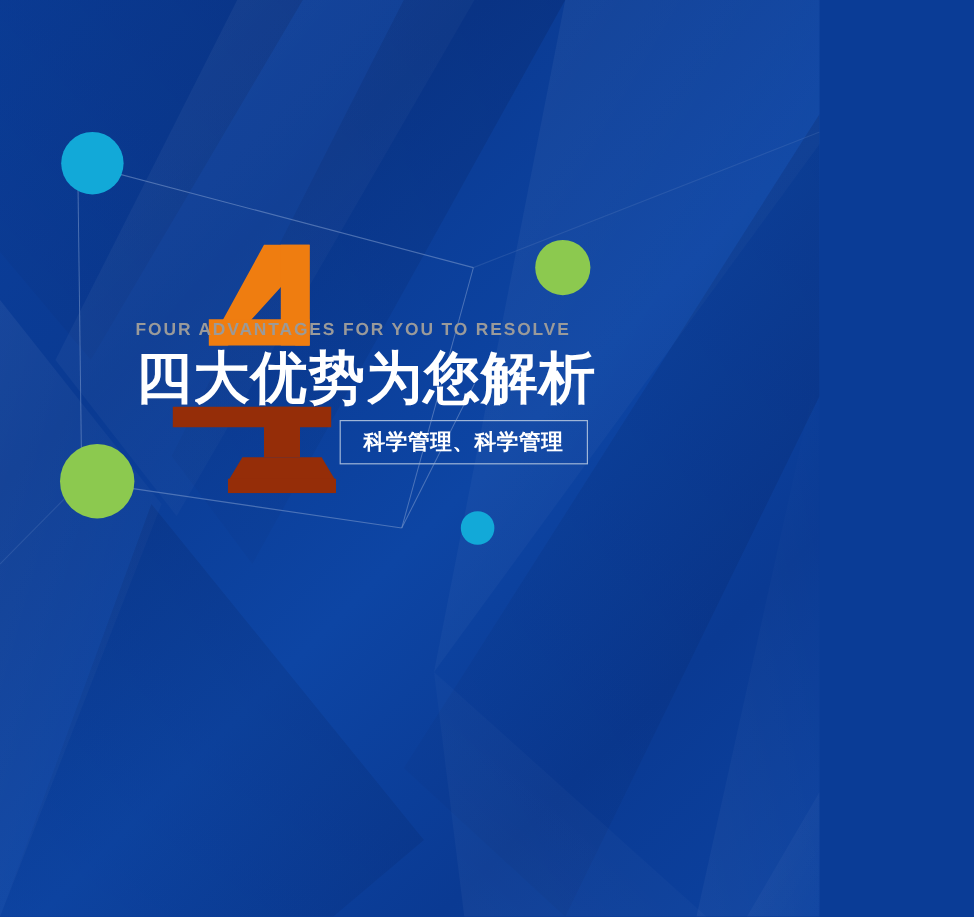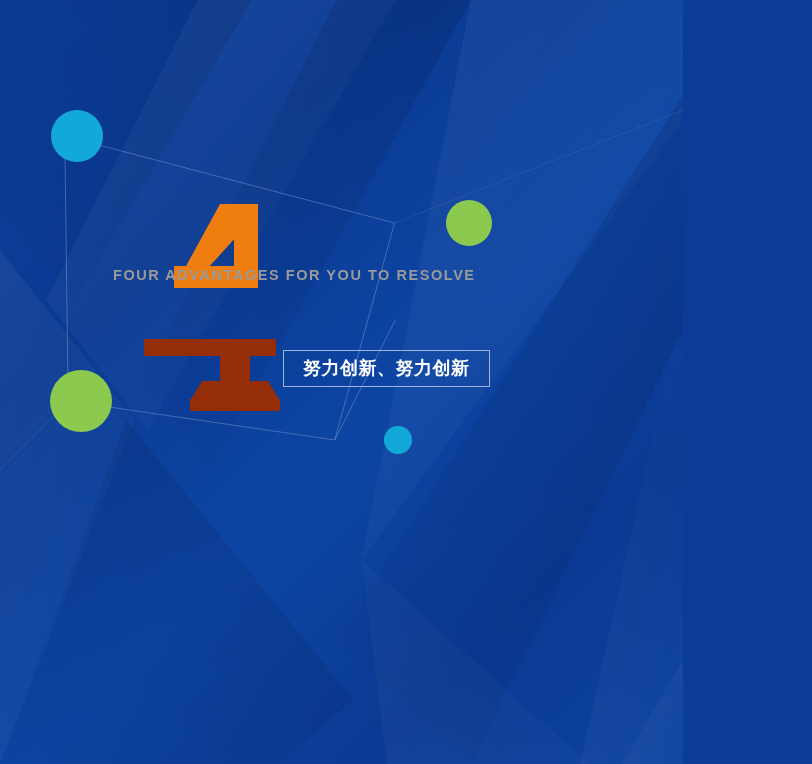--- a/index.html
+++ b/index.html
@@ -132,19 +132,20 @@
     <polygon points="106,8 130,8 130,92 106,92" fill="#ef7d10"></polygon>
 
     <polygon points="16,143 148,143 148,160 16,160" fill="#952d08"></polygon>
     <polygon points="92,143 122,143 122,185 92,185" fill="#952d08"></polygon>
     <polygon points="74,185 140,185 152,205 62,205" fill="#952d08"></polygon>
     <polygon points="62,203 152,203 152,215 62,215" fill="#952d08"></polygon>
   </svg>
 
   <div class="copy">
     <div class="eyebrow">FOUR ADVANTAGES FOR YOU TO RESOLVE</div>
+    <div class="headline">四大优势为您解析</div>
   </div>
 
   <div class="tagwrap">
-    <div class="tagbox">努力创新、努力创新</div>
+    <div class="tagbox">科学管理、科学管理</div>
   </div>
 
 </div>
 
 </body></html>

